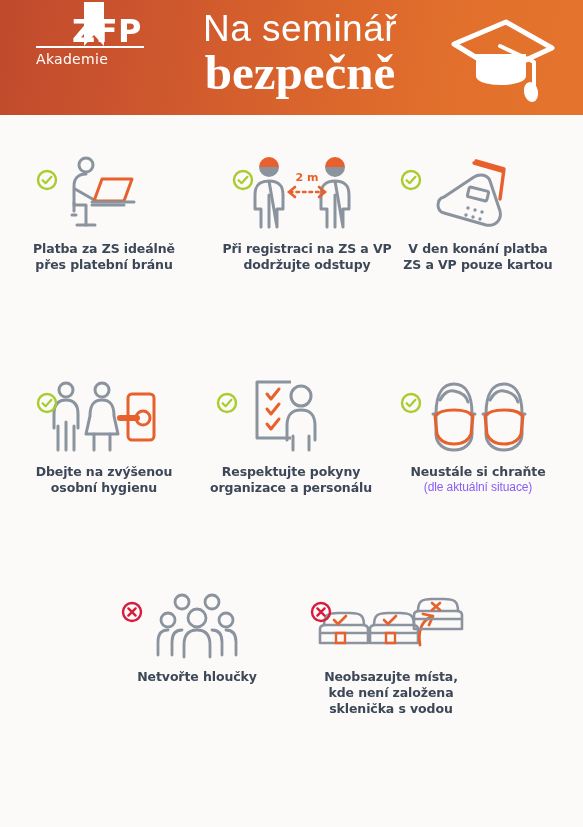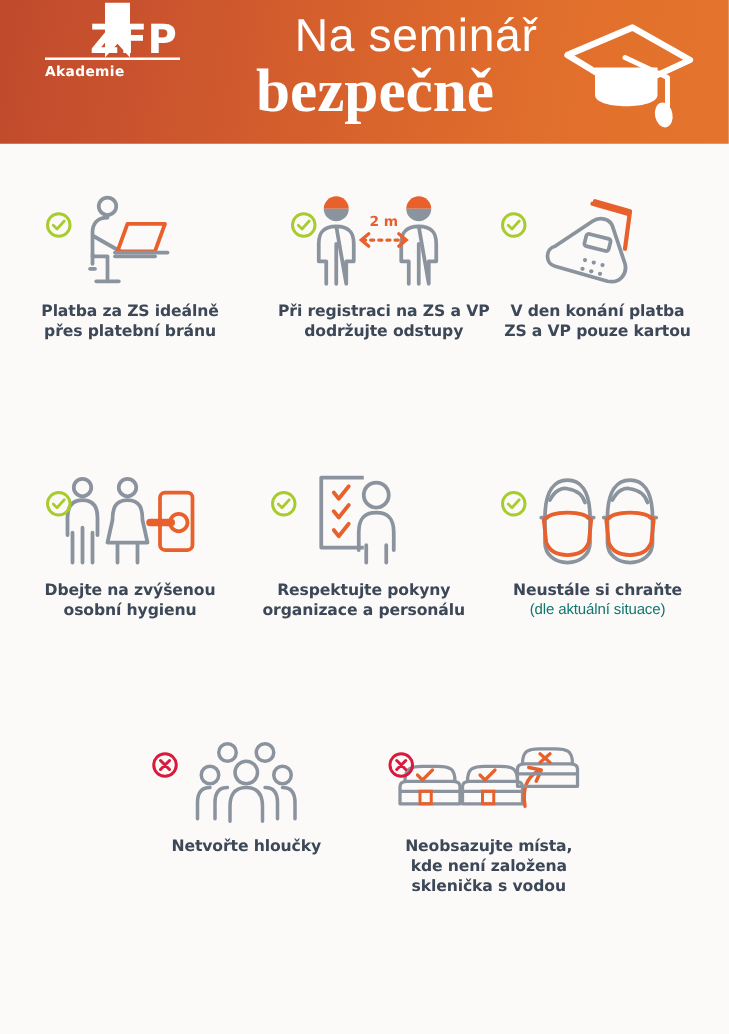--- a/index.html
+++ b/index.html
@@ -26,54 +26,53 @@
     margin-left:36px;
   }
   .logo-group{
     font-size:25px;font-weight:bold;letter-spacing:.5px;line-height:26px;
     font-family:"DejaVu Sans", sans-serif;
   }
   .logo-rule{
     width:108px;height:2px;background:#fff;margin-top:2px;margin-bottom:3px;
   }
   .logo-akademie{
-    font-size:11px;font-weight:bold;letter-spacing:.3px;
+    font-size:14px;font-weight:normal;letter-spacing:.3px;
     font-family:"DejaVu Sans", sans-serif;
   }
   .ribbon{
     position:absolute;left:84px;top:2px;width:20px;height:44px;
   }
   .title-wrap{
     position:absolute;left:170px;top:8px;width:260px;text-align:center;color:#fff;
   }
   .title-line1{
     font-size:37px;font-weight:300;letter-spacing:.5px;line-height:42px;
     font-family:"Liberation Sans", sans-serif;
-    text-align:right;
   }
   .title-line2{
     font-size:49px;font-weight:bold;letter-spacing:0px;line-height:46px;
     font-family:Liberation Serif, serif;
   }
   .cap{
     position:absolute;left:448px;top:14px;width:110px;height:90px;
   }
   
   .grid{position:absolute;left:0;top:115px;width:583px;height:712px;}
   .cell{position:absolute;text-align:center;}
   .icon-area{position:relative;height:78px;}
   .badge{position:absolute;width:22px;height:22px;}
   .caption{
     color:#3C4757;font-weight:bold;font-size:12.5px;line-height:16px;
     font-family:"DejaVu Sans", sans-serif;letter-spacing:-.1px;
     margin-top:8px;
   }
   .caption .sub{
     display:block;font-weight:normal;font-size:12px;line-height:15px;
-    font-family:"Liberation Sans", sans-serif;color:#0f766e;
+    font-family:"Liberation Sans", sans-serif;color:#8b5cf6;
   }
   .svgbox{display:block;margin:0 auto;}
 </style>
 </head>
 <body>
 
 <div class="header">
 
   <div class="logo">
     <div class="logo-zfp">ZFP</div>

